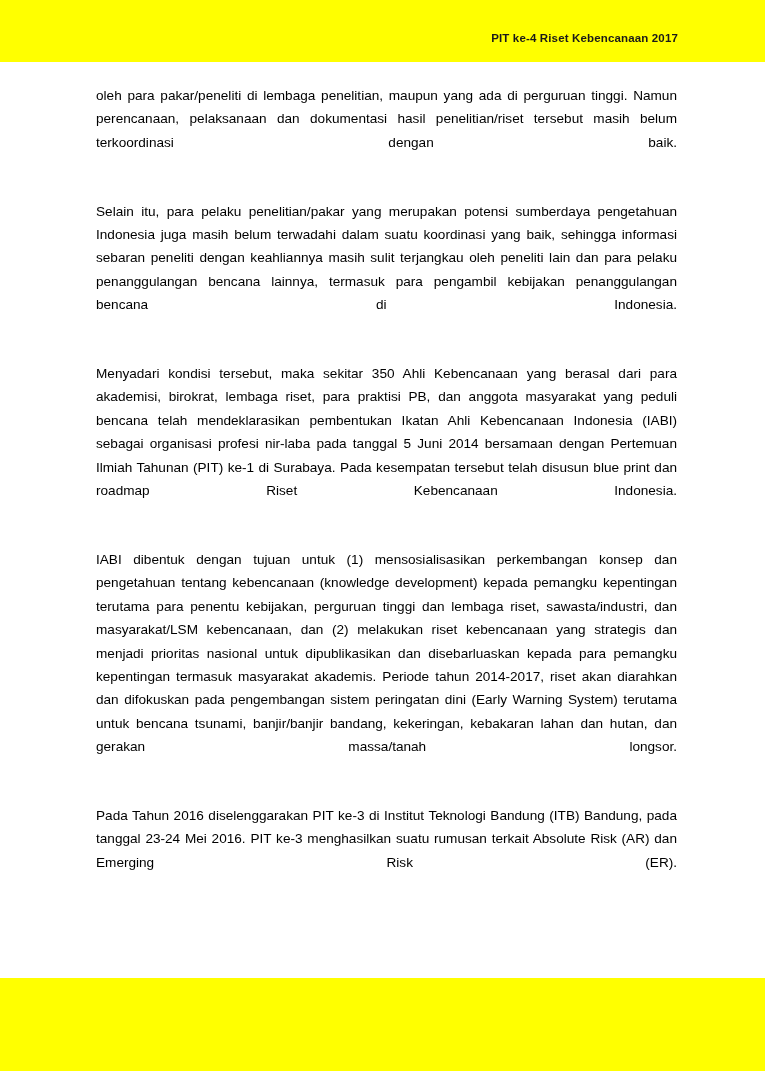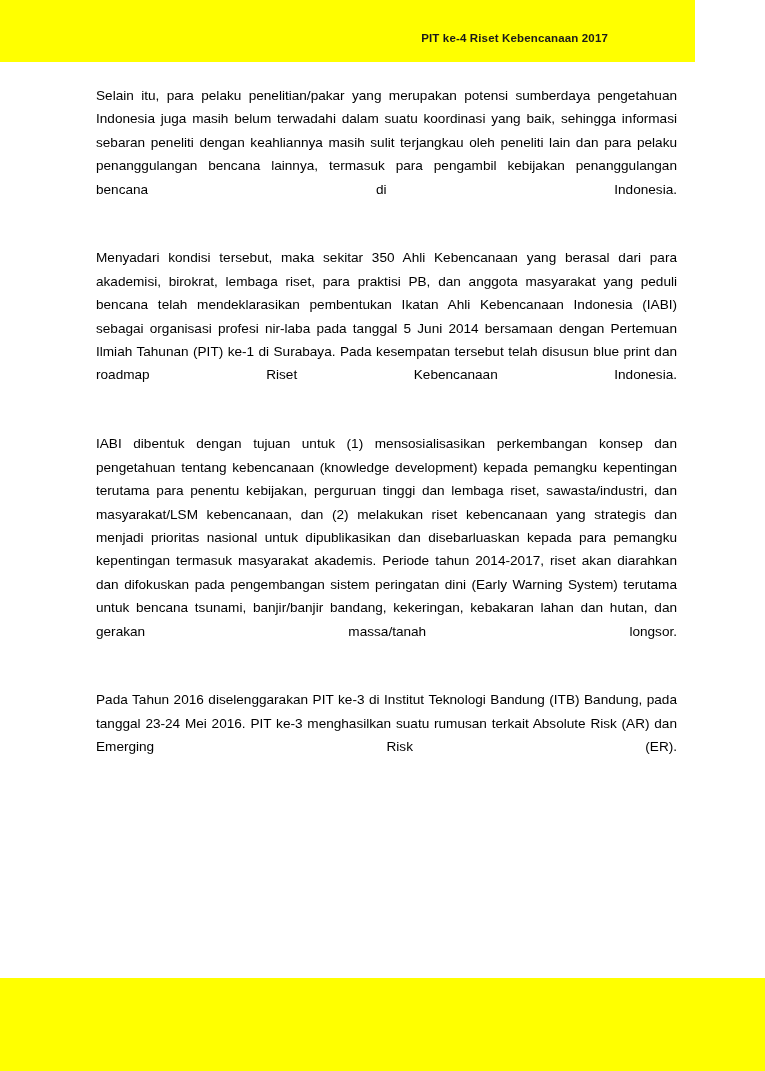--- a/index.html
+++ b/index.html
@@ -20,21 +20,21 @@
     width: 765px;
     height: 1071px;
     background: #ffffff;
   }
 
   
   .header-band {
     position: absolute;
     left: 0;
     top: 0;
-    width: 695px;
+    width: 765px;
     height: 62px;
     background: #ffff00;
   }
   .header-title {
     position: absolute;
     right: 87px;
     top: 33px;
     font-size: 11.5px;
     font-weight: bold;
     color: #1a1a1a;
@@ -83,20 +83,21 @@
 </head>
 <body>
 
 <div class="page">
 
   <div class="header-band">
     <div class="header-title">PIT ke-4 Riset Kebencanaan 2017</div>
   </div>
 
   <div class="body-content">
+    <p class="para">oleh para pakar/peneliti di lembaga penelitian, maupun yang ada di perguruan tinggi. Namun perencanaan, pelaksanaan dan dokumentasi hasil penelitian/riset tersebut masih belum terkoordinasi dengan baik.</p>
     <p class="para">Selain itu, para pelaku penelitian/pakar yang merupakan potensi sumberdaya pengetahuan Indonesia juga masih belum terwadahi dalam suatu koordinasi yang baik, sehingga informasi sebaran peneliti dengan keahliannya masih sulit terjangkau oleh peneliti lain dan para pelaku penanggulangan bencana lainnya, termasuk para pengambil kebijakan penanggulangan bencana di Indonesia.</p>
     <p class="para">Menyadari kondisi tersebut, maka sekitar 350  Ahli Kebencanaan yang berasal dari para akademisi, birokrat, lembaga riset, para praktisi PB, dan anggota masyarakat yang peduli bencana telah mendeklarasikan pembentukan Ikatan Ahli Kebencanaan Indonesia (IABI) sebagai organisasi profesi nir-laba pada tanggal 5 Juni 2014 bersamaan dengan Pertemuan Ilmiah Tahunan (PIT) ke-1 di Surabaya.  Pada kesempatan tersebut telah disusun blue print dan roadmap Riset Kebencanaan Indonesia.</p>
     <p class="para">IABI dibentuk dengan tujuan untuk (1) mensosialisasikan perkembangan konsep dan pengetahuan tentang kebencanaan (knowledge development) kepada pemangku kepentingan terutama para penentu kebijakan, perguruan tinggi dan lembaga riset, sawasta/industri, dan masyarakat/LSM kebencanaan, dan (2) melakukan riset kebencanaan yang strategis dan menjadi prioritas nasional untuk dipublikasikan dan disebarluaskan kepada para pemangku kepentingan termasuk masyarakat akademis.  Periode tahun 2014-2017, riset akan diarahkan dan difokuskan pada pengembangan sistem peringatan dini (Early Warning System) terutama untuk bencana tsunami, banjir/banjir bandang, kekeringan, kebakaran lahan dan hutan, dan gerakan massa/tanah longsor.</p>
     <p class="para">Pada Tahun 2016 diselenggarakan PIT ke-3 di Institut Teknologi Bandung (ITB) Bandung, pada tanggal 23-24 Mei 2016. PIT ke-3 menghasilkan suatu rumusan terkait Absolute Risk (AR) dan Emerging Risk (ER).</p>
   </div>
 
   <div class="footer-band">
     
   </div>
 

